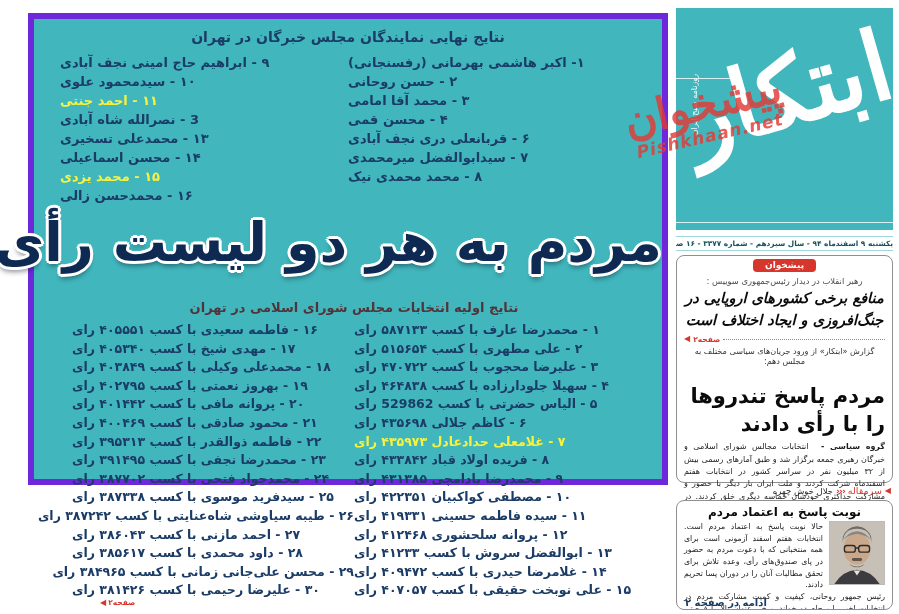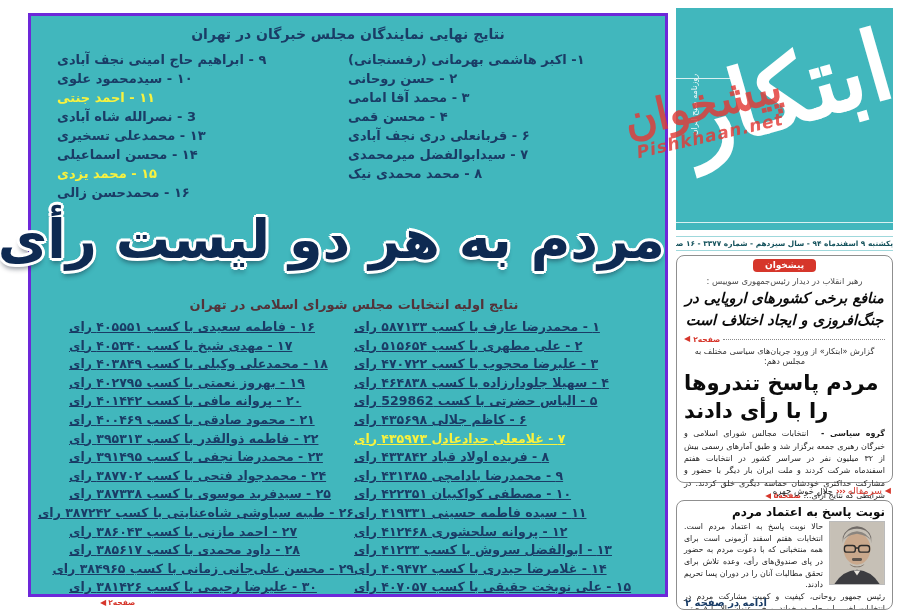--- a/index.html
+++ b/index.html
@@ -7,38 +7,37 @@
     --yellow:#f8f23e; --red:#d6362b; --ink:#111111;
   }
   *{margin:0;padding:0;box-sizing:border-box;}
   html,body{background:#ffffff;}
   body{
     width:899px;height:614px;position:relative;overflow:hidden;
     font-family:"DejaVu Sans",sans-serif;direction:rtl;
   }
   
   .main-panel{
-    position:absolute;left:28px;top:13px;width:640px;height:584px;
-    background:var(--teal);border:3px solid #6d28d9;direction:rtl;
+    position:absolute;left:28px;top:13px;width:640px;height:472px;
+    background:var(--teal);border:6px solid #6d28d9;direction:rtl;
   }
   .experts{position:absolute;top:10px;left:0;right:0;}
   .experts-title{
     text-align:center;font-size:14px;font-weight:bold;color:var(--navy);
     margin-bottom:8px;
   }
   .cols{display:flex;direction:rtl;padding:0 26px;}
   .cols ul{list-style:none;width:50%;text-align:left;}
   .experts .cols li{
     font-size:13px;font-weight:bold;color:var(--navy);line-height:19px;
     white-space:nowrap;
   }
   .majlis .cols li{
     font-size:12.5px;font-weight:bold;color:var(--navy);line-height:18.6px;
     white-space:nowrap;
-    text-decoration:underline;
   }
   li.highlight{color:var(--yellow) !important;}
   .big-headline{
     position:absolute;top:192px;left:0;right:0;text-align:center;
     font-size:54px;font-weight:900;color:var(--headline-navy);letter-spacing:-1px;
     text-shadow:
       -2px -2px 0 #fff, 2px -2px 0 #fff, -2px 2px 0 #fff, 2px 2px 0 #fff,
       0 -3px 0 #fff, 0 3px 0 #fff, -3px 0 0 #fff, 3px 0 0 #fff,
       0 5px 5px rgba(10,20,40,.45);
     white-space:nowrap;
@@ -85,44 +84,44 @@
   }
   .kicker{font-size:8.4px;color:#4a4a4a;text-align:center;margin:4px 0 2px;}
   .headline1{
     font-size:14.5px;font-weight:900;color:#0b0b0b;text-align:center;
     line-height:1.5;letter-spacing:-.3px;font-style:italic;
   }
   .ref-row{display:flex;direction:rtl;align-items:center;gap:3px;margin:3px 0 2px;}
   .ref-dots{flex:1;border-bottom:1px dotted #8a8a8a;height:1px;}
   .ref-word{font-size:7.5px;color:var(--red);font-weight:bold;}
   .arrow{color:var(--red);font-size:8px;line-height:1;}
-  .report-line{font-size:8.1px;color:#333;text-align:center;margin:2px 0 3px;}
+  .report-line{font-size:8.1px;color:#333;text-align:center;margin:2px 0 16px;}
   .headline2{
-    font-size:21px;font-weight:900;color:#0b0b0b;text-align:left;line-height:1.35;
+    font-size:21px;font-weight:900;color:#0b0b0b;text-align:right;line-height:1.35;
     letter-spacing:-.5px;margin:1px 0 3px;
   }
   .story-body{
     font-size:8px;line-height:1.55;color:#1c1c1c;text-align:justify;
   }
   .story-body .lead{font-weight:bold;margin-left:7px;}
   .inline-ref{color:var(--red);font-weight:bold;font-size:7.5px;white-space:nowrap;}
   .marker-row{
     position:absolute;top:477px;right:2px;display:flex;direction:rtl;
     align-items:center;gap:3px;font-size:9.5px;
   }
   .marker-row .marker-label{color:var(--red);font-weight:normal;text-align:right;}
   .marker-row .chevrons{color:var(--red);font-weight:bold;letter-spacing:-1px;}
   .marker-row .author{color:#222;font-size:8.5px;}
   .editorial-box{
     position:absolute;top:492px;left:0;right:0;height:110px;
     border:1px solid #8f8f8f;border-radius:8px;padding:4px 7px;background:#fff;
     overflow:hidden;
   }
   .editorial-title{
-    font-size:12px;font-weight:900;color:#0b0b0b;text-align:right;margin-bottom:2px;
+    font-size:12px;font-weight:900;color:#0b0b0b;text-align:center;margin-bottom:2px;
   }
   .editorial-photo{
     float:right;width:56px;height:64px;margin-left:6px;margin-bottom:2px;
     border:1px solid #bbb;background:#c8c2b8;
   }
   .editorial-body{font-size:7.8px;line-height:1.5;color:#1c1c1c;text-align:justify;}
   .editorial-cont{
     position:absolute;left:8px;bottom:1px;font-size:10px;color:var(--navy);font-weight:bold;
   }
   

